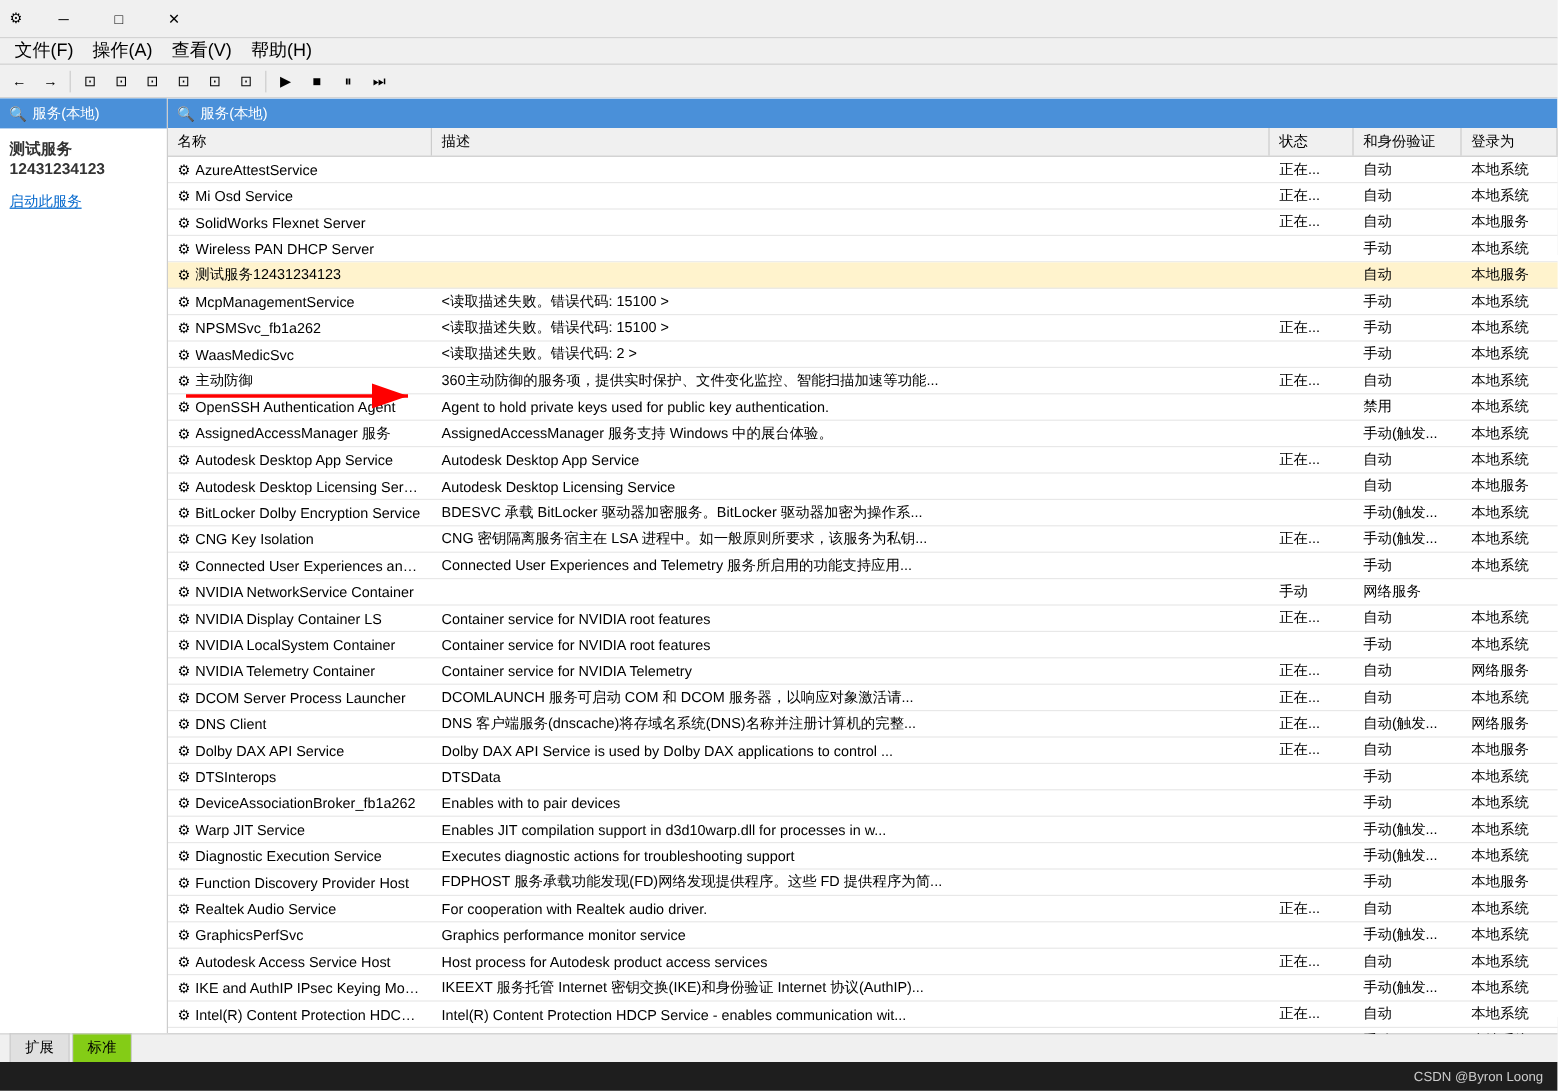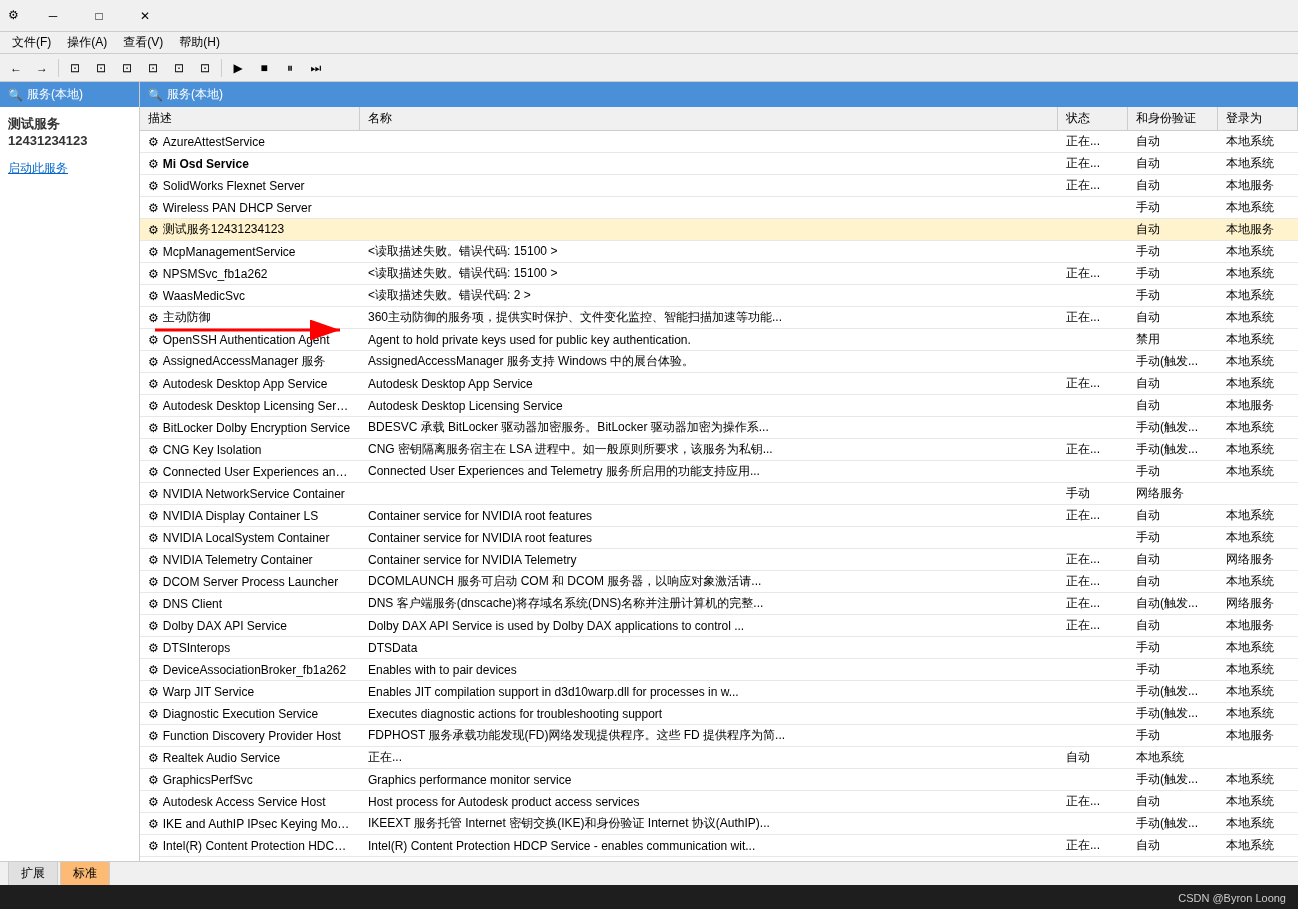--- a/index.html
+++ b/index.html
@@ -30,21 +30,21 @@
       background: #f0f0f0;
       height: 22px;
       display: flex;
       align-items: center;
       padding: 0 4px;
       border-bottom: 1px solid #ccc;
     }
     .menu-item {
       padding: 2px 8px;
       cursor: pointer;
-      font-size: 12px;
+      font-size: 15px;
     }
 
     
     .toolbar {
       background: #f0f0f0;
       height: 28px;
       display: flex;
       align-items: center;
       padding: 0 4px;
       border-bottom: 1px solid #ccc;
@@ -174,21 +174,21 @@
     }
     .tab {
       padding: 3px 12px;
       border: 1px solid #ccc;
       border-bottom: none;
       background: #e0e0e0;
       cursor: pointer;
       font-size: 12px;
       margin-right: 2px;
     }
-    .tab.active { background: #fdba74; }
+    .tab.active { background: #84cc16; }
 
     
     .bottom-bar {
       height: 26px;
       background: #1e1e1e;
       display: flex;
       align-items: center;
       justify-content: flex-end;
       padding: 0 12px;
       font-size: 11px;
@@ -245,42 +245,42 @@
   </div>
 
   <div class="right-panel">
     <div class="right-panel-header">
       <span>🔍</span>
       <span>服务(本地)</span>
     </div>
     <div class="service-table">
 
       <div class="table-header">
+        <div class="table-header-cell">名称</div>
         <div class="table-header-cell">描述</div>
-        <div class="table-header-cell">名称</div>
         <div class="table-header-cell">状态</div>
         <div class="table-header-cell">和身份验证</div>
         <div class="table-header-cell">登录为</div>
       </div>
 
       <div class="table-body" id="table-body">
       <div class="table-row">
             <div class="table-cell">
               <span style="font-size:12px;flex-shrink:0;">⚙</span>
               <span style="overflow:hidden;text-overflow:ellipsis;">AzureAttestService</span>
             </div>
             <div class="table-cell"></div>
             <div class="table-cell">正在...</div>
             <div class="table-cell">自动</div>
             <div class="table-cell">本地系统</div>
           </div>
           <div class="table-row">
             <div class="table-cell">
               <span style="font-size:12px;flex-shrink:0;">⚙</span>
-              <span style="overflow:hidden;text-overflow:ellipsis;font-weight:bold;">Mi Osd Service</span>
+              <span style="overflow:hidden;text-overflow:ellipsis;">Mi Osd Service</span>
             </div>
             <div class="table-cell"></div>
             <div class="table-cell">正在...</div>
             <div class="table-cell">自动</div>
             <div class="table-cell">本地系统</div>
           </div>
           <div class="table-row">
             <div class="table-cell">
               <span style="font-size:12px;flex-shrink:0;">⚙</span>
               <span style="overflow:hidden;text-overflow:ellipsis;">SolidWorks Flexnet Server</span>
@@ -537,20 +537,21 @@
             <div class="table-cell">FDPHOST 服务承载功能发现(FD)网络发现提供程序。这些 FD 提供程序为简...</div>
             <div class="table-cell"></div>
             <div class="table-cell">手动</div>
             <div class="table-cell">本地服务</div>
           </div>
           <div class="table-row">
             <div class="table-cell">
               <span style="font-size:12px;flex-shrink:0;">⚙</span>
               <span style="overflow:hidden;text-overflow:ellipsis;">Realtek Audio Service</span>
             </div>
+            <div class="table-cell">For cooperation with Realtek audio driver.</div>
             <div class="table-cell">正在...</div>
             <div class="table-cell">自动</div>
             <div class="table-cell">本地系统</div>
           </div>
           <div class="table-row">
             <div class="table-cell">
               <span style="font-size:12px;flex-shrink:0;">⚙</span>
               <span style="overflow:hidden;text-overflow:ellipsis;">GraphicsPerfSvc</span>
             </div>
             <div class="table-cell">Graphics performance monitor service</div>

